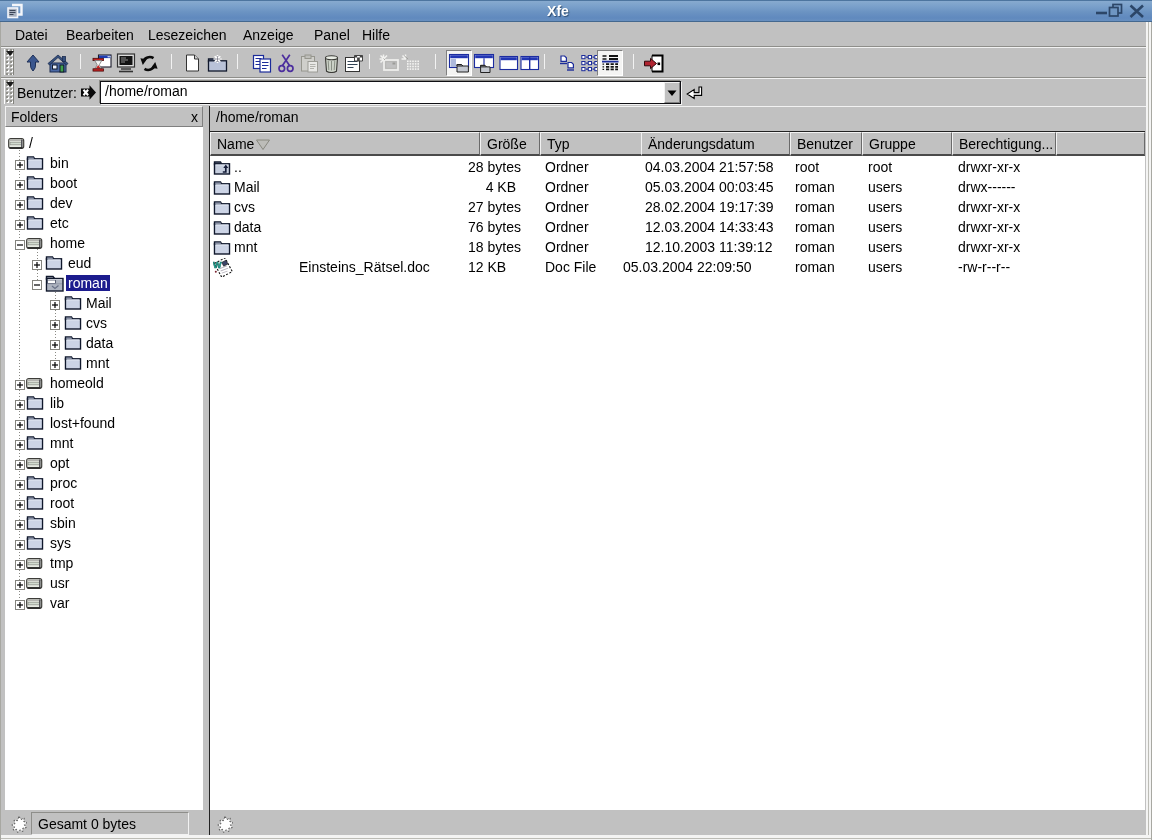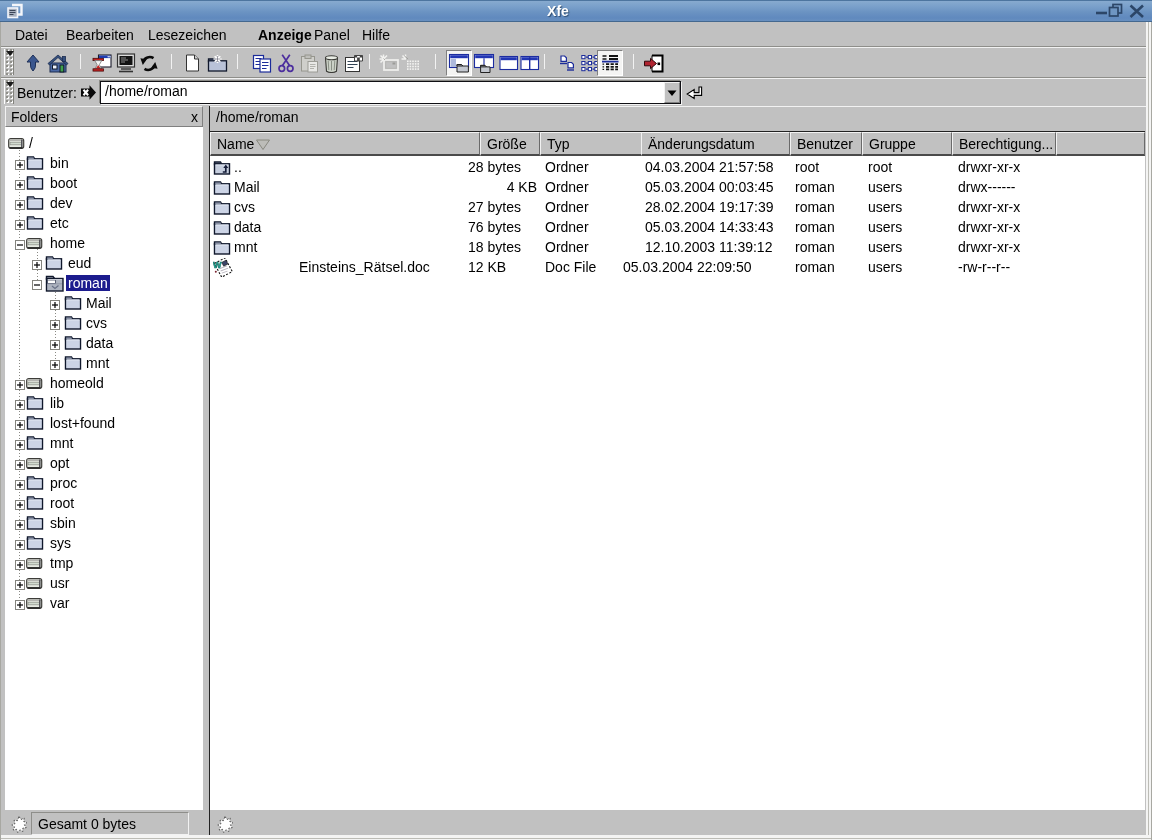--- a/index.html
+++ b/index.html
@@ -57,21 +57,21 @@
 <path d="M16 11 h11" stroke-width="2.6"></path>
 <rect x="33" y="2.5" width="8.5" height="8.5" stroke-width="1.7"></rect>
 <rect x="29.5" y="5.5" width="8.5" height="8.5" fill="#6e95c2" stroke-width="1.7"></rect>
 <path d="M50.5 3.5 L63 15 M63 3.5 L50.5 15" stroke-width="2.6"></path>
 </g>
     </svg></div>
 <div class="abs" id="menubar">
   <span class="menu-item" style="left:15px;">Datei</span>
   <span class="menu-item" style="left:66px;">Bearbeiten</span>
   <span class="menu-item" style="left:148px;">Lesezeichen</span>
-  <span class="menu-item" style="left:258px;font-weight:bold;">Anzeige</span>
+  <span class="menu-item" style="left:243px;">Anzeige</span>
   <span class="menu-item" style="left:314px;">Panel</span>
   <span class="menu-item" style="left:362px;">Hilfe</span>
 </div>
 <div class="abs" id="toolbar">
     <div class="grip" style="left:4px;top:2px;height:26px;"></div>
     <div class="tbtn" style="left:20px;">
       <svg width="18" height="18" viewBox="0 0 18 18">
         <path d="M9 1 L15 8 H11.5 V11 q0 3-1.2 4.2 L9 17 7.7 15.2 Q6.5 14 6.5 11 V8 H3 Z" fill="#3a568e" stroke="#1e3058" stroke-width="1"></path>
       </svg>
     </div>
@@ -691,21 +691,21 @@
       </div>
       <div class="frow" style="top:45px;">
         <div class="abs" style="left:3px;top:3px;"><svg width="18" height="15" viewBox="0 0 18 15">
 <path d="M1.5 2 h6 l1.5 2.5 v0 H1.5 Z" fill="#9aa4c0" stroke="#10182c" stroke-width="1.4"></path>
 <rect x="1.5" y="3.8" width="15" height="10.2" fill="#c6cede" stroke="#10182c" stroke-width="1.4"></rect>
 <rect x="2.6" y="4.9" width="12.8" height="8" fill="#ccd4e6"></rect>
 <path d="M2.6 5 h12.8" stroke="#e2e8f2" stroke-width="1"></path>
 <path d="M2.2 3.2 h5.6" stroke="#b8c0d4" stroke-width="1"></path>
 </svg></div>
         <span class="fcell" style="left:24px;">Mail</span>
-        <span class="fcell" style="left:275px;width:52px;text-align:right;">4 KB</span>
+        <span class="fcell" style="left:254px;width:52px;text-align:right;">4 KB</span>
         <span class="fcell" style="left:335px;">Ordner</span>
         <span class="fcell" style="left:435px;">05.03.2004 00:03:45</span>
         <span class="fcell" style="left:585px;">roman</span>
         <span class="fcell" style="left:658px;">users</span>
         <span class="fcell" style="left:748px;">drwx------</span>
       </div>
       <div class="frow" style="top:65px;">
         <div class="abs" style="left:3px;top:3px;"><svg width="18" height="15" viewBox="0 0 18 15">
 <path d="M1.5 2 h6 l1.5 2.5 v0 H1.5 Z" fill="#9aa4c0" stroke="#10182c" stroke-width="1.4"></path>
 <rect x="1.5" y="3.8" width="15" height="10.2" fill="#c6cede" stroke="#10182c" stroke-width="1.4"></rect>
@@ -725,21 +725,21 @@
         <div class="abs" style="left:3px;top:3px;"><svg width="18" height="15" viewBox="0 0 18 15">
 <path d="M1.5 2 h6 l1.5 2.5 v0 H1.5 Z" fill="#9aa4c0" stroke="#10182c" stroke-width="1.4"></path>
 <rect x="1.5" y="3.8" width="15" height="10.2" fill="#c6cede" stroke="#10182c" stroke-width="1.4"></rect>
 <rect x="2.6" y="4.9" width="12.8" height="8" fill="#ccd4e6"></rect>
 <path d="M2.6 5 h12.8" stroke="#e2e8f2" stroke-width="1"></path>
 <path d="M2.2 3.2 h5.6" stroke="#b8c0d4" stroke-width="1"></path>
 </svg></div>
         <span class="fcell" style="left:24px;">data</span>
         <span class="fcell" style="left:258px;width:52px;text-align:right;">76 bytes</span>
         <span class="fcell" style="left:335px;">Ordner</span>
-        <span class="fcell" style="left:435px;">05.03.2004 14:33:43</span>
+        <span class="fcell" style="left:435px;">12.03.2004 14:33:43</span>
         <span class="fcell" style="left:585px;">roman</span>
         <span class="fcell" style="left:658px;">users</span>
         <span class="fcell" style="left:748px;">drwxr-xr-x</span>
       </div>
       <div class="frow" style="top:105px;">
         <div class="abs" style="left:3px;top:3px;"><svg width="18" height="15" viewBox="0 0 18 15">
 <path d="M1.5 2 h6 l1.5 2.5 v0 H1.5 Z" fill="#9aa4c0" stroke="#10182c" stroke-width="1.4"></path>
 <rect x="1.5" y="3.8" width="15" height="10.2" fill="#c6cede" stroke="#10182c" stroke-width="1.4"></rect>
 <rect x="2.6" y="4.9" width="12.8" height="8" fill="#ccd4e6"></rect>
 <path d="M2.6 5 h12.8" stroke="#e2e8f2" stroke-width="1"></path>

